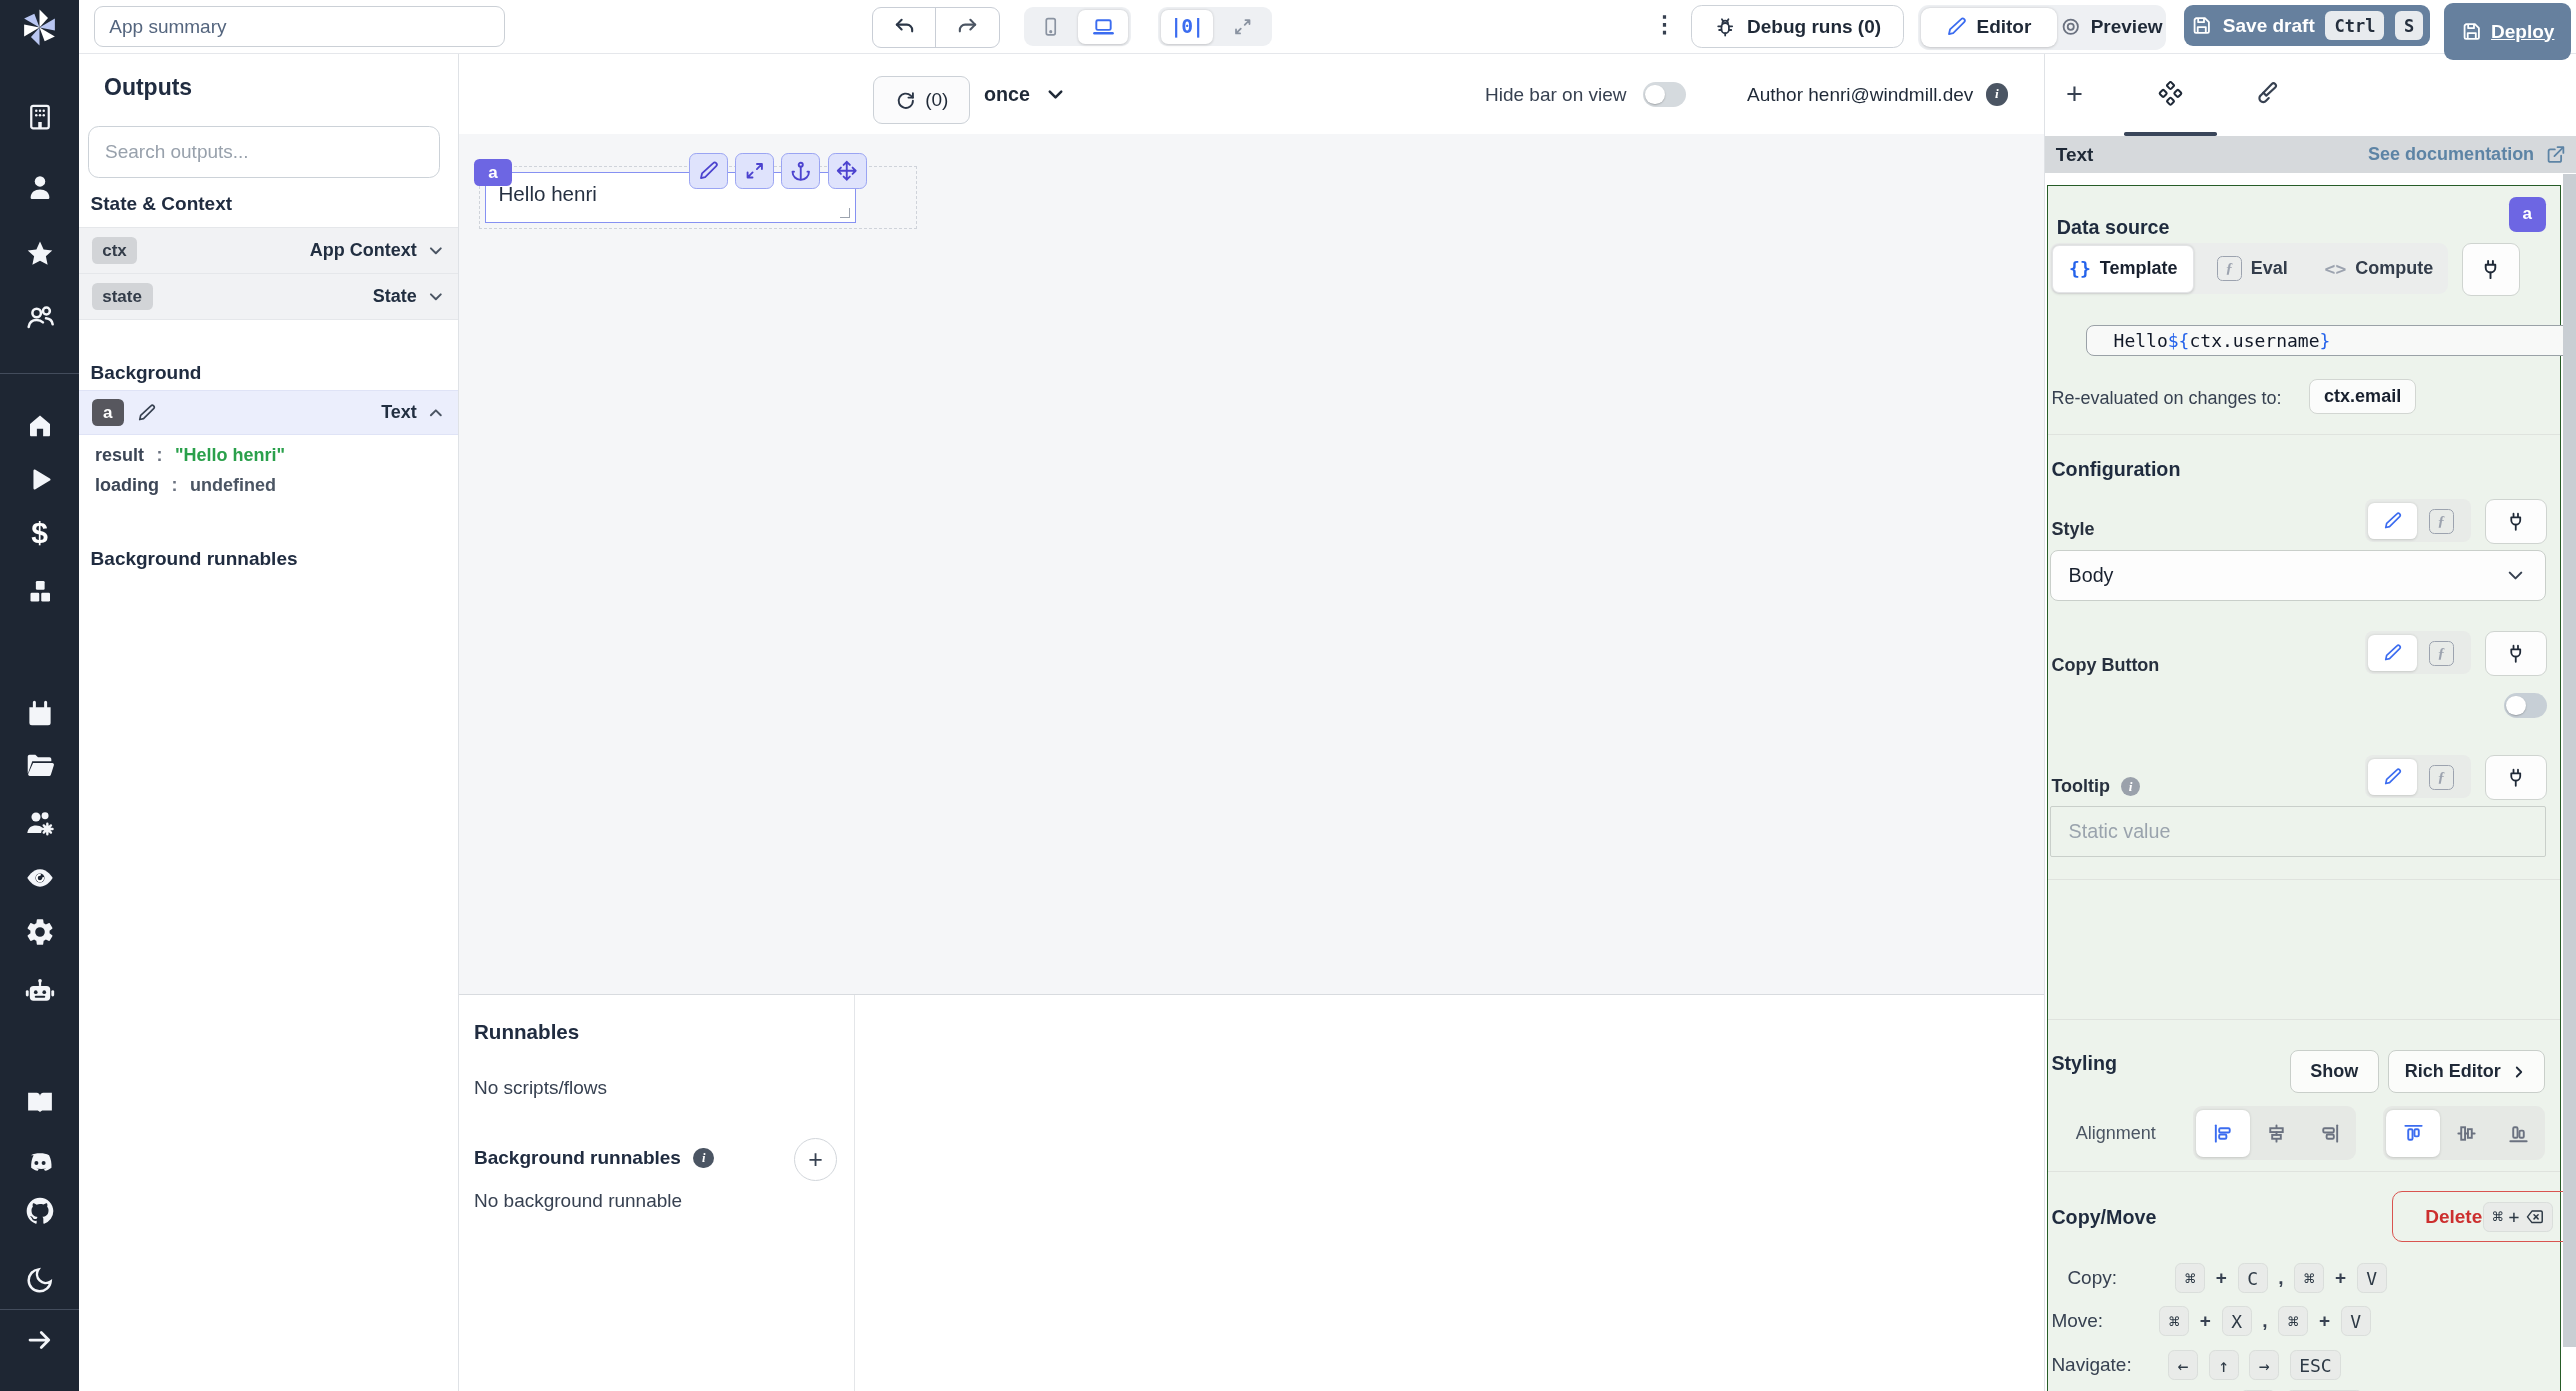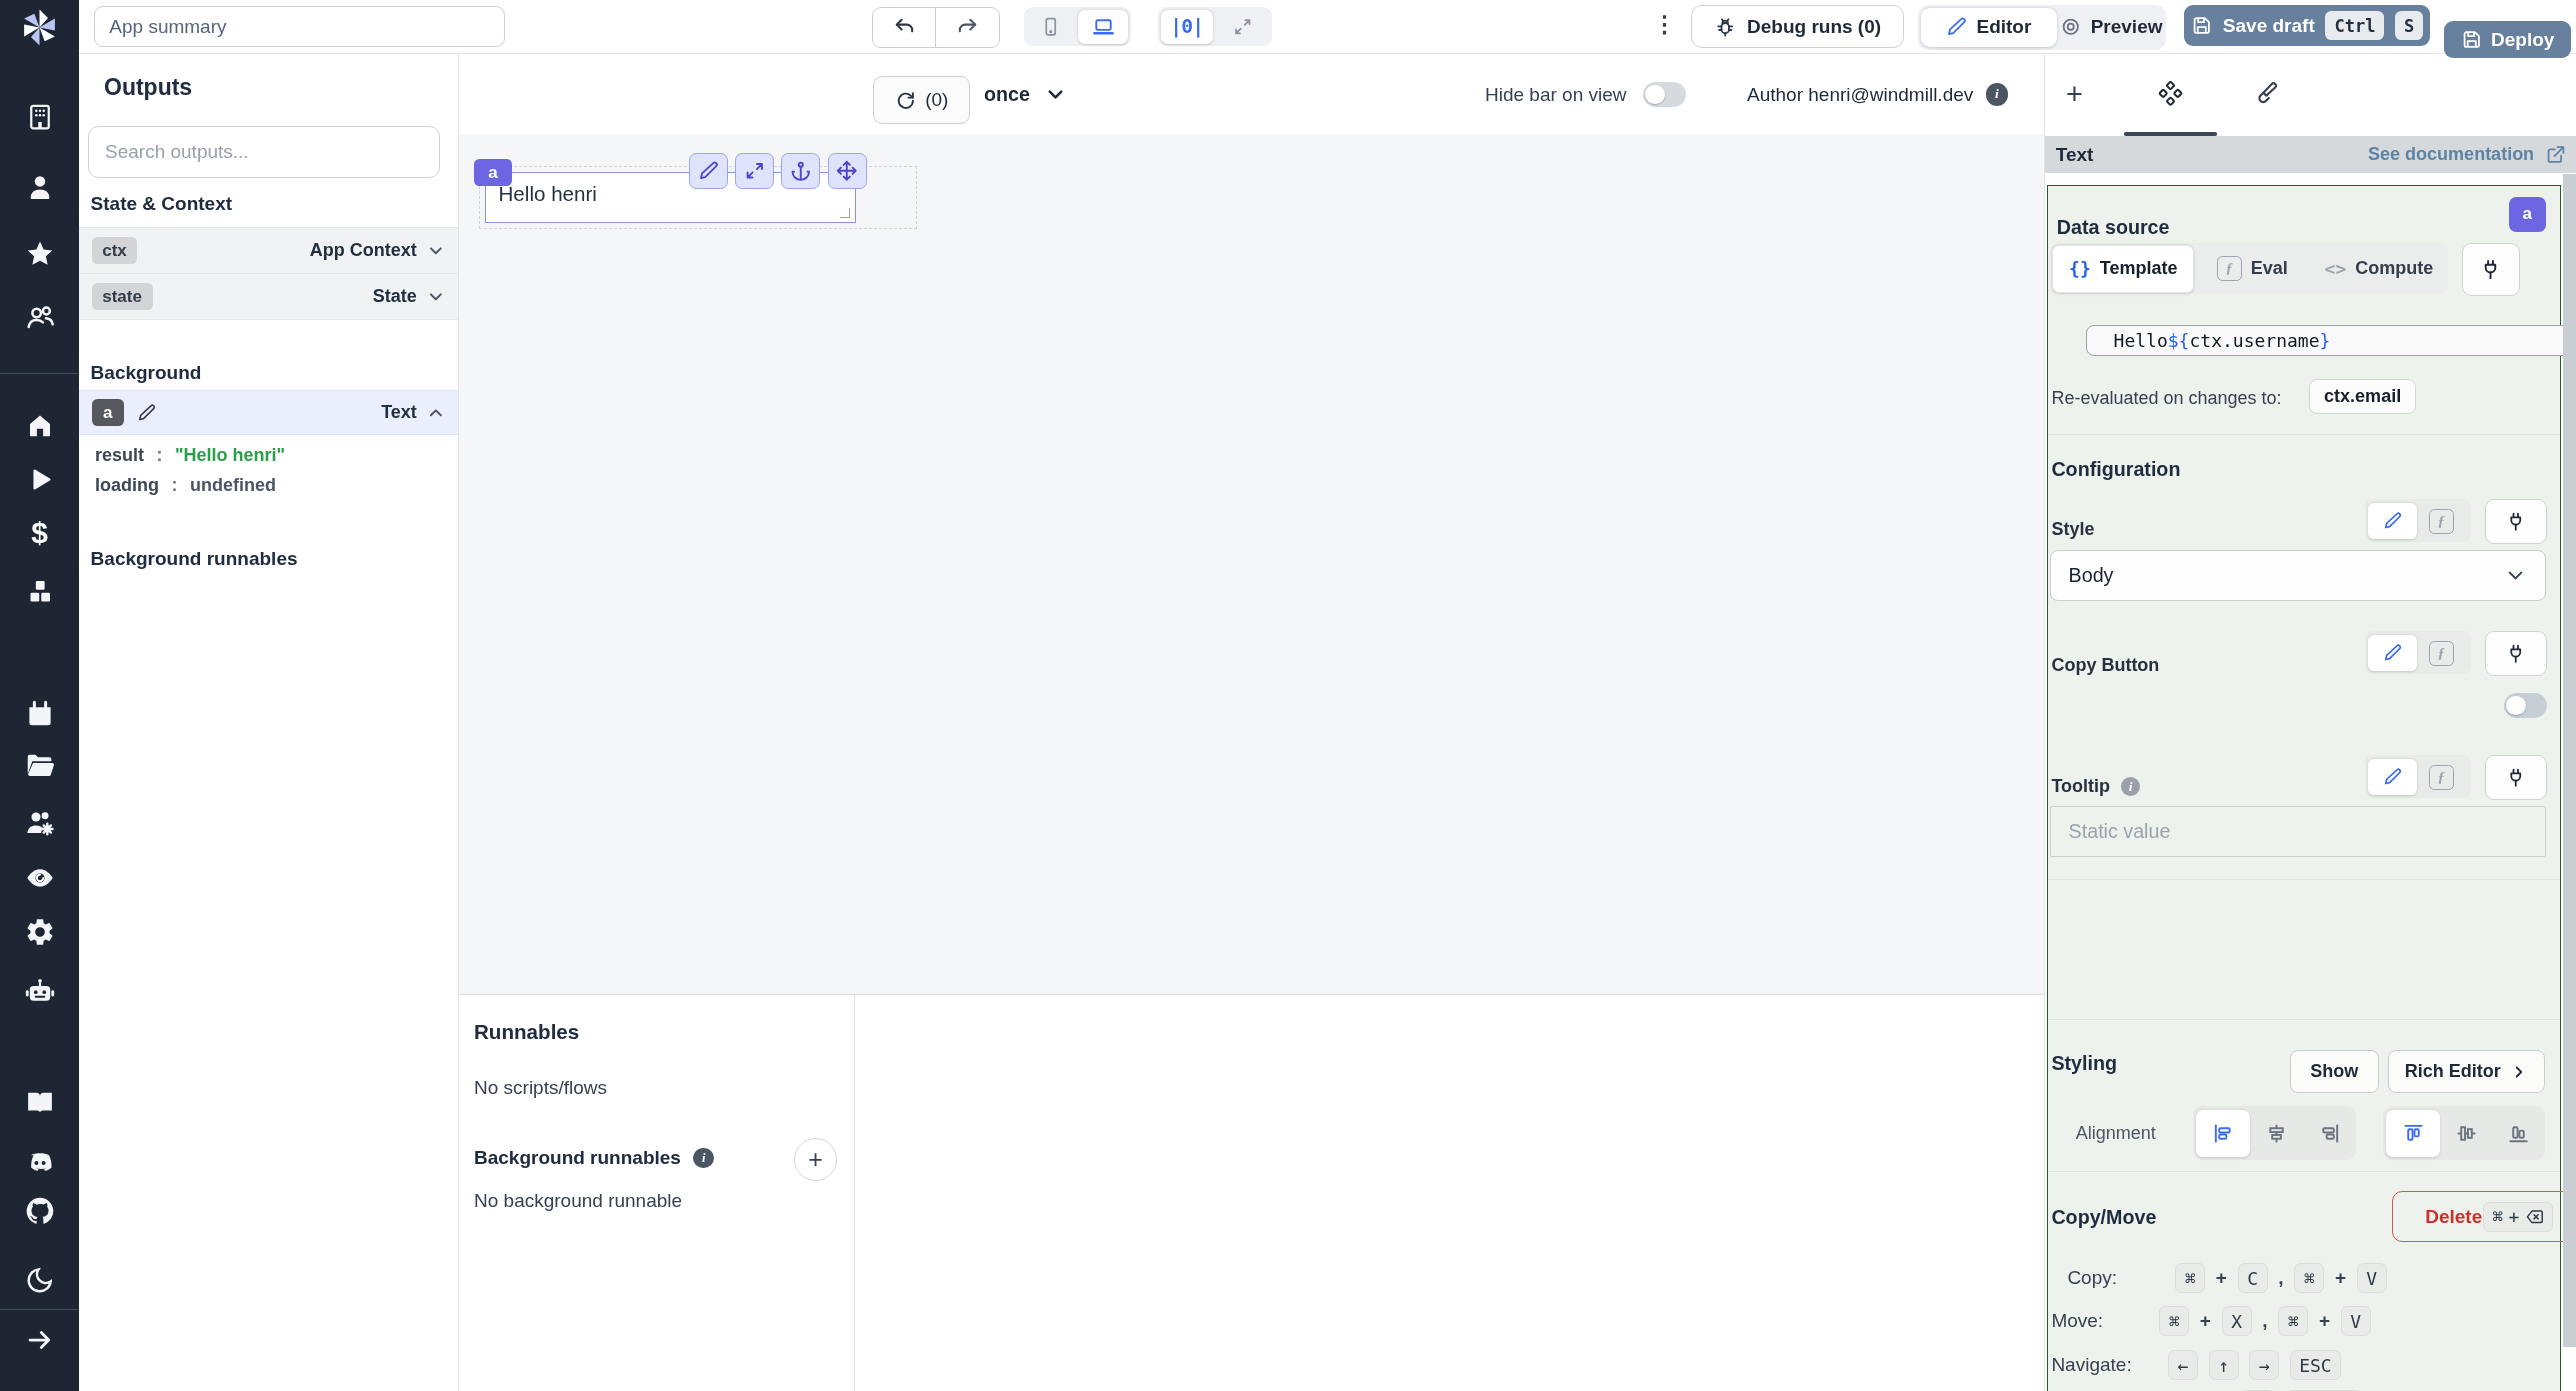--- a/index.html
+++ b/index.html
@@ -359,21 +359,21 @@
   <div class="abs btn primary" style="left:2105px;top:5.4px;width:246px;height:41px;gap:10.7px;">
     <svg width="21.5" height="21.5" viewBox="0 0 24 24" fill="none" stroke="#fff" stroke-width="2" stroke-linejoin="round">
       <path d="M5.5 3.5h10l4.5 4.5v10.5a1.5 1.5 0 0 1-1.5 1.5h-13A1.5 1.5 0 0 1 4 18.5v-13a1.5 1.5 0 0 1 1.5-1.5z"></path>
       <path d="M8 3.5V8h6.5V3.5M7.5 20v-6.5h9V20"></path>
     </svg>
     <span>Save draft</span>
     <span class="kbd-top">Ctrl</span>
     <span class="kbd-top">S</span>
   </div>
 
-  <div class="abs btn primary" style="left:2365px;top:21px;width:127px;height:37px;gap:9px;">
+  <div class="abs btn primary" style="left:2365px;top:3px;width:127px;height:57px;gap:9px;text-decoration:underline;">
     <svg width="21.5" height="21.5" viewBox="0 0 24 24" fill="none" stroke="#fff" stroke-width="2" stroke-linejoin="round">
       <path d="M5.5 3.5h10l4.5 4.5v10.5a1.5 1.5 0 0 1-1.5 1.5h-13A1.5 1.5 0 0 1 4 18.5v-13a1.5 1.5 0 0 1 1.5-1.5z"></path>
       <path d="M8 3.5V8h6.5V3.5M7.5 20v-6.5h9V20"></path>
     </svg>
     <span>Deploy</span>
   </div>
 </div>
 
 <div class="abs outputs" style="position:absolute;">
   <div class="abs h1" style="left:25px;top:19.7px;font-size:23px;">Outputs</div>

